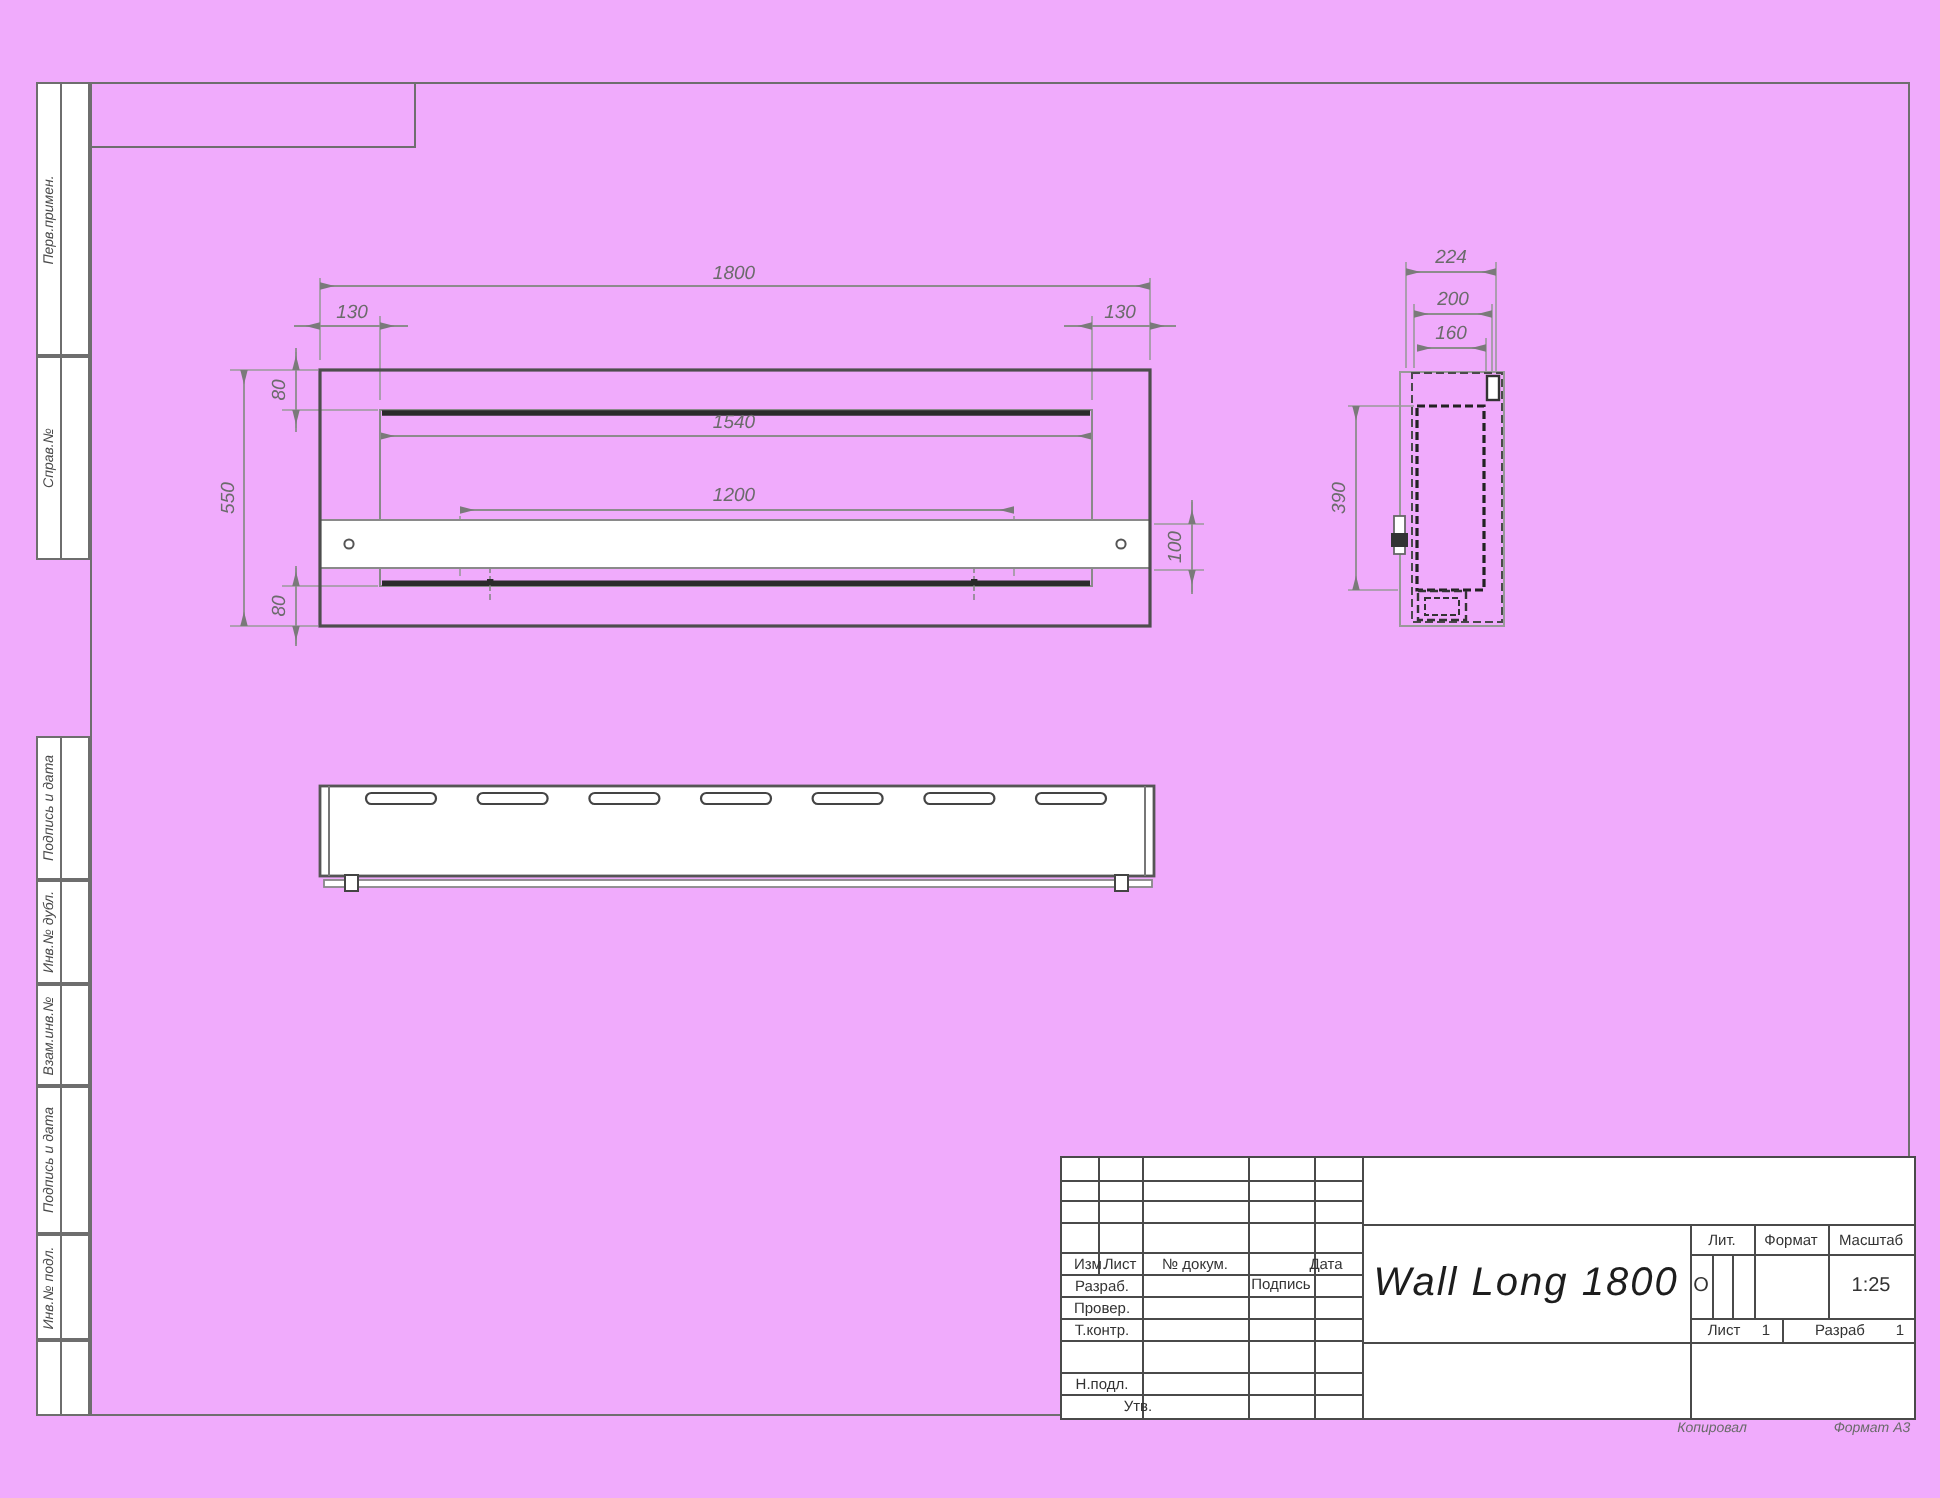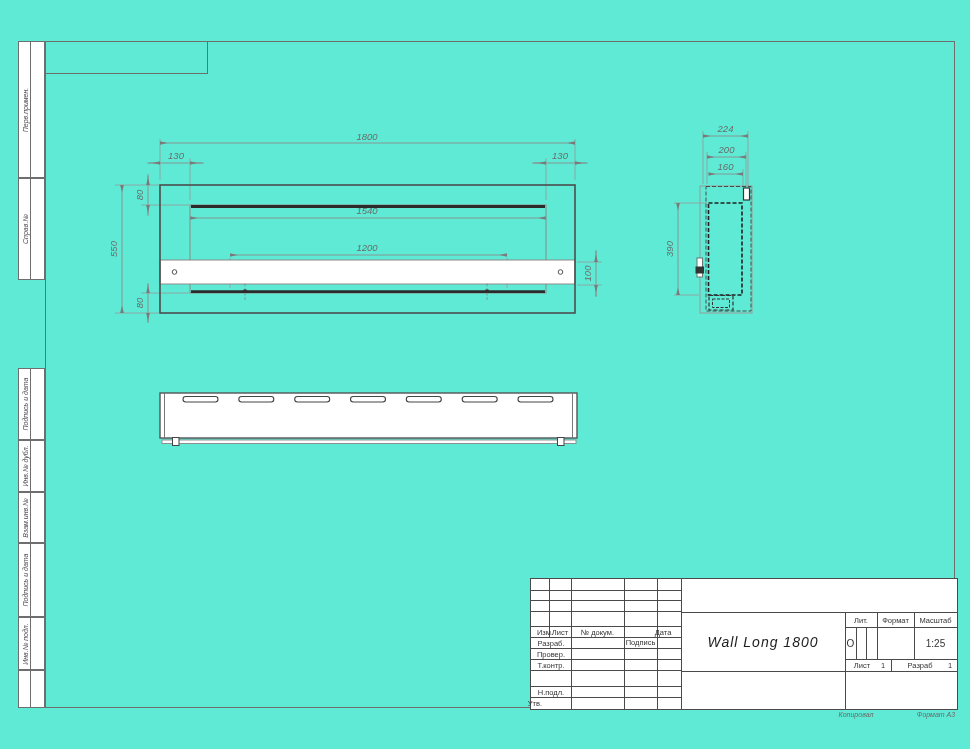--- a/index.html
+++ b/index.html
@@ -1,33 +1,33 @@
 <!DOCTYPE html>
 <html><head>
 <meta charset="utf-8">
 <style>
   html,body{margin:0;padding:0;background:#fff;}
-  .sheet{position:relative;width:970px;height:749px;background:#5eead4;overflow:hidden;
+  .sheet{position:relative;width:970px;height:749px;background:#f0abfc;overflow:hidden;
          font-family:"Liberation Sans",sans-serif;}
   svg{position:absolute;left:0;top:0;}
   .dtx{font-family:"Liberation Sans",sans-serif;font-style:italic;font-size:9.5px;fill:#6b6b6b;text-anchor:middle;}
   
   .frame{position:absolute;left:45px;top:41px;width:910px;height:667px;border:1px solid #6e6e6e;box-sizing:border-box;}
   .tlbox{position:absolute;left:45px;top:41px;width:163px;height:33px;border-right:1px solid #6e6e6e;border-bottom:1px solid #6e6e6e;box-sizing:border-box;}
   
   .side-box{position:absolute;left:18px;width:27px;border:1px solid #6e6e6e;box-sizing:border-box;background:#fff;}
   .side-box .col{position:absolute;left:0;top:0;width:12px;height:100%;border-right:1px solid #6e6e6e;box-sizing:border-box;}
   .side-box .col span{position:absolute;left:50%;top:50%;transform:translate(-50%,-50%) rotate(-90deg);
          white-space:nowrap;font-size:7px;font-style:italic;color:#4a4a4a;}
   
   .tb{position:absolute;left:530px;top:578px;width:426px;height:130px;border:1px solid #4a4a4a;box-sizing:content-box;background:#fff;}
   .tb .hl{position:absolute;height:1px;background:#4a4a4a;}
   .tb .vl{position:absolute;width:1px;background:#4a4a4a;}
   .tb .t{position:absolute;transform:translate(-50%,-50%);font-size:7.5px;color:#333;white-space:nowrap;}
-  .tb .big{font-size:14px;font-style:italic;font-weight:500;letter-spacing:1px;color:#1d1d1d;}
+  .tb .big{font-size:20px;font-style:italic;font-weight:500;letter-spacing:1px;color:#1d1d1d;}
   .tb .md{font-size:10px;}
   .foot{position:absolute;font-size:7px;font-style:italic;color:#6a6a6a;white-space:nowrap;transform:translate(-50%,0);}
 </style>
 </head>
 <body>
 
 <div class="sheet">
 
   <svg width="970" height="749" viewBox="0 0 970 749">
     <defs>
@@ -222,21 +222,21 @@
 
     <div class="t" style="left:14px;top:52.5px;">Изм.</div>
     <div class="t" style="left:29px;top:52.5px;">Лист</div>
     <div class="t" style="left:66.5px;top:52.5px;">№ докум.</div>
     <div class="t" style="left:109.5px;top:63px;">Подпись</div>
     <div class="t" style="left:132px;top:52.5px;">Дата</div>
     <div class="t" style="left:20px;top:63.5px;">Разраб.</div>
     <div class="t" style="left:20px;top:74.5px;">Провер.</div>
     <div class="t" style="left:20px;top:85.5px;">Т.контр.</div>
     <div class="t" style="left:20px;top:112.5px;">Н.подл.</div>
-    <div class="t" style="left:4px;top:124px;">Утв.</div>
+    <div class="t" style="left:38px;top:124px;">Утв.</div>
     <div class="t big" style="left:232px;top:62.5px;">Wall Long 1800</div>
     <div class="t" style="left:330px;top:40.5px;">Лит.</div>
     <div class="t" style="left:364.5px;top:40.5px;">Формат</div>
     <div class="t" style="left:404.5px;top:40.5px;">Масштаб</div>
     <div class="t md" style="left:319.5px;top:64px;">О</div>
     <div class="t md" style="left:404.5px;top:64px;">1:25</div>
     <div class="t" style="left:331px;top:86px;">Лист</div>
     <div class="t" style="left:352px;top:86px;">1</div>
     <div class="t" style="left:389px;top:86px;">Разраб</div>
     <div class="t" style="left:419px;top:86px;">1</div>

